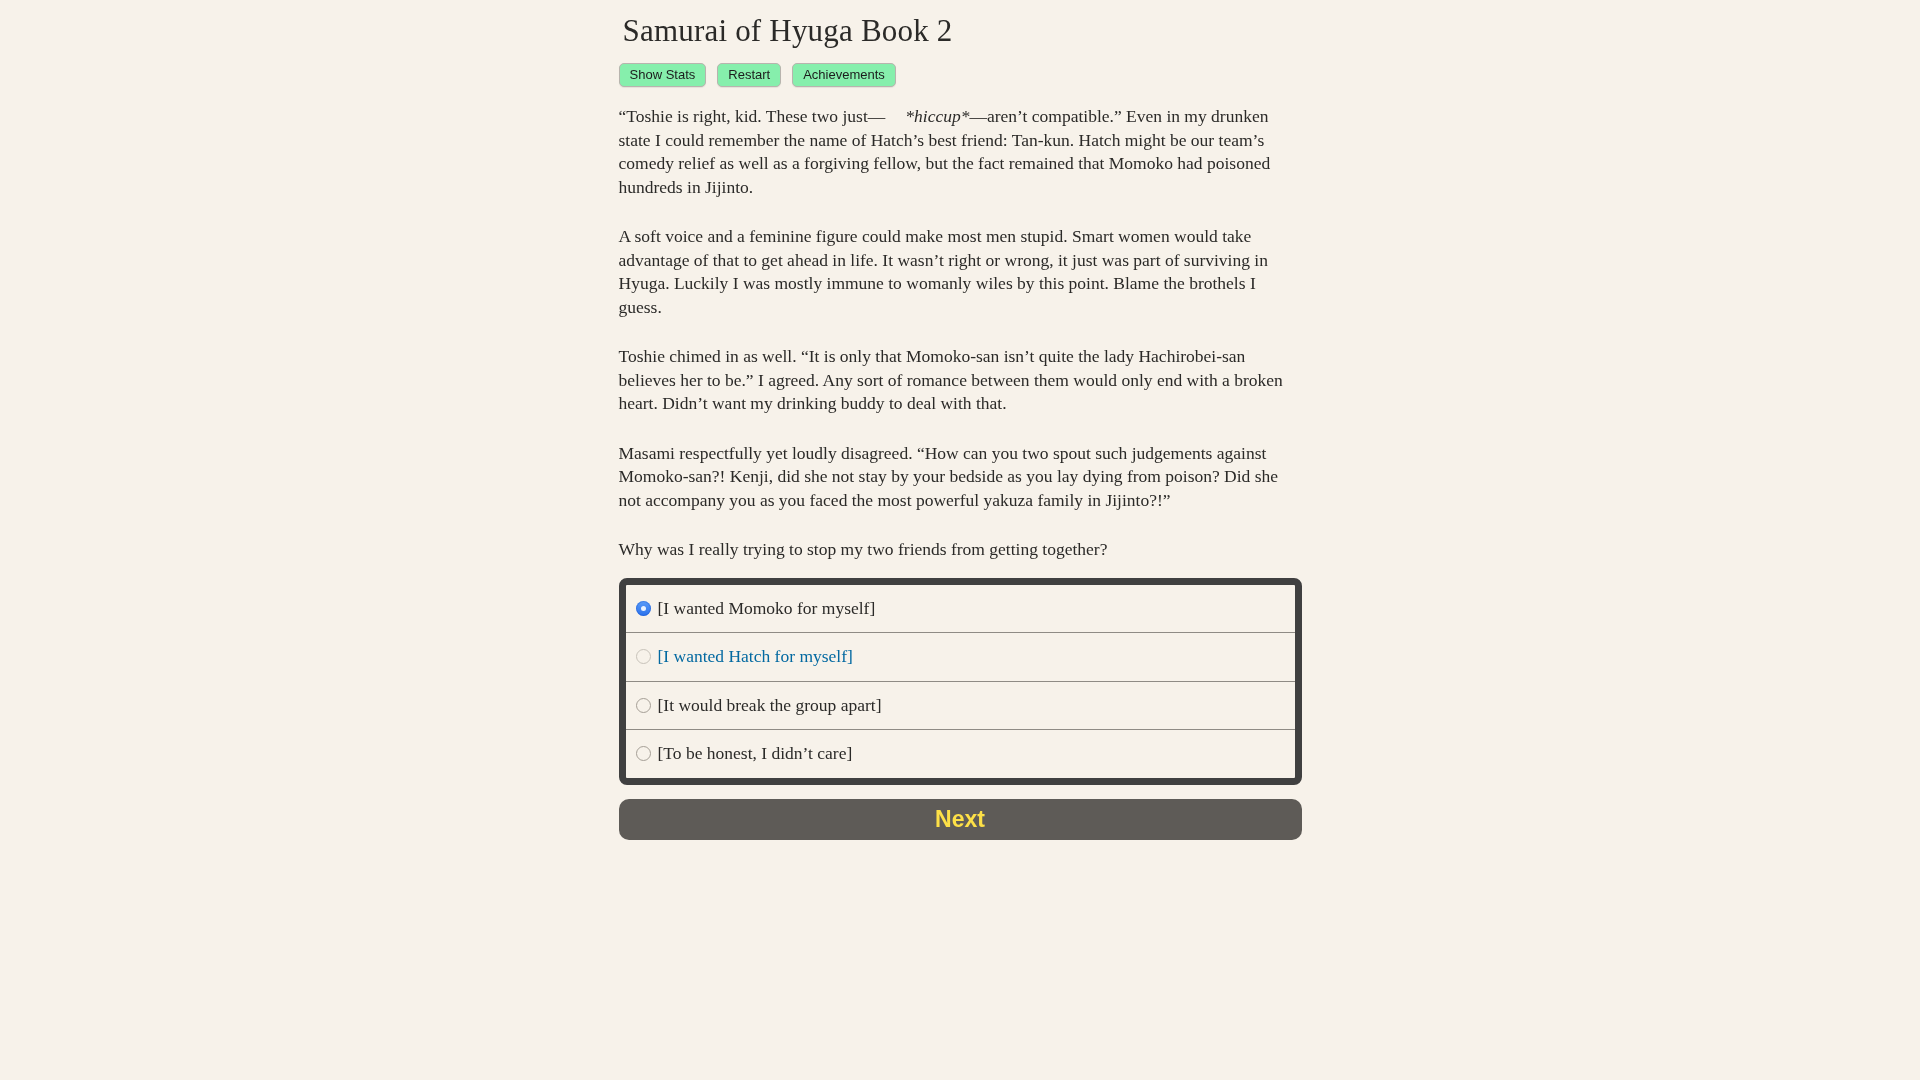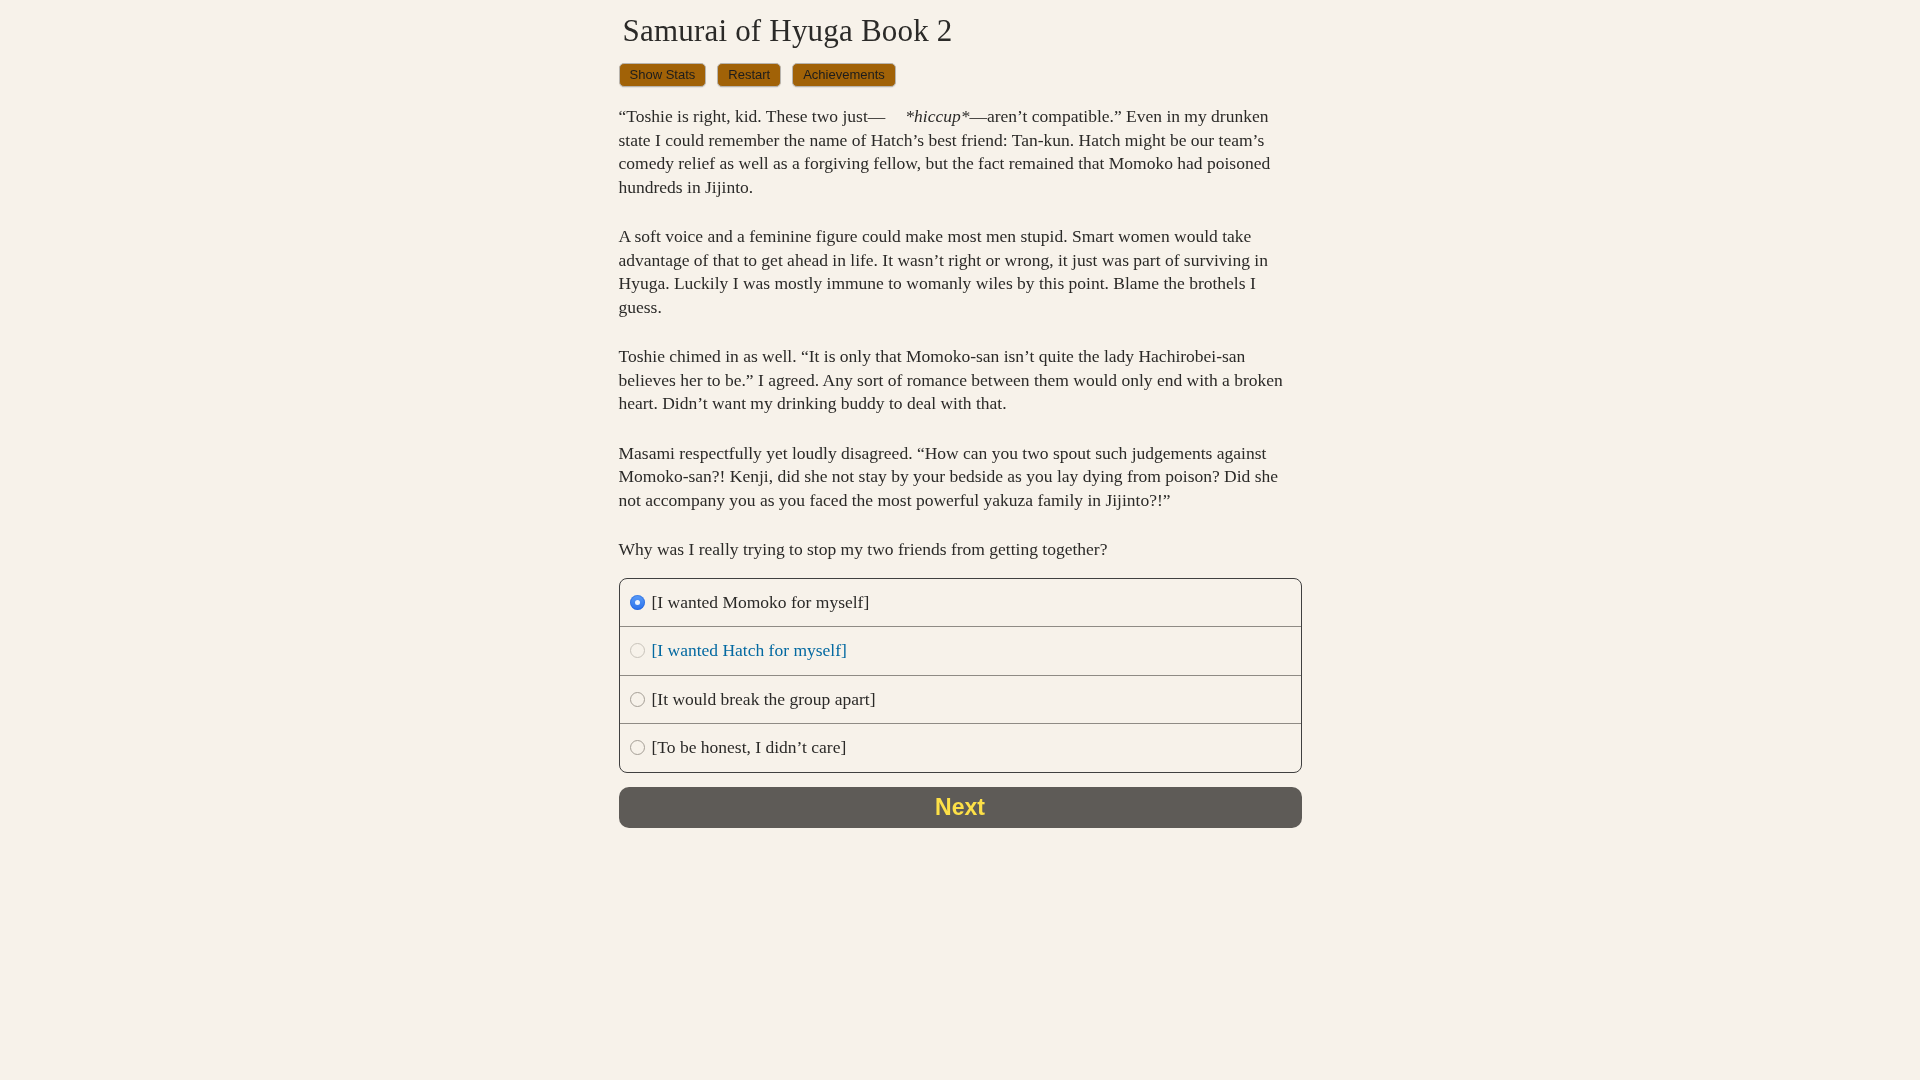--- a/index.html
+++ b/index.html
@@ -33,37 +33,37 @@
   .toolbar {
     margin-top: 13px;
     display: flex;
     gap: 11px;
   }
   .toolbar button {
     font-family: "Liberation Sans", "DejaVu Sans", sans-serif;
     font-size: 13px;
     line-height: 16px;
     color: #1c1c1c;
-    background: #a16207;
+    background: #86efac;
     border: 1px solid #b8b4ae;
     border-radius: 5px;
     padding: 3px 10px;
     cursor: pointer;
     box-shadow: 0 1px 1px rgba(0,0,0,0.07);
   }
   .story p {
     font-size: 17.5px;
     line-height: 23.5px;
     margin: 26px 0 0 0;
   }
   .story p.first { margin-top: 18px; }
   .story em { font-style: italic; margin-left: 20px; }
   .choice-box {
     margin-top: 16px;
-    border: 1px solid #404040;
+    border: 7px solid #404040;
     border-radius: 8px;
     background: transparent;
   }
   .choice-row {
     display: flex;
     align-items: center;
     gap: 7px;
     padding: 12px 12px 12px 10px;
     font-size: 17.5px;
     line-height: 23.5px;

